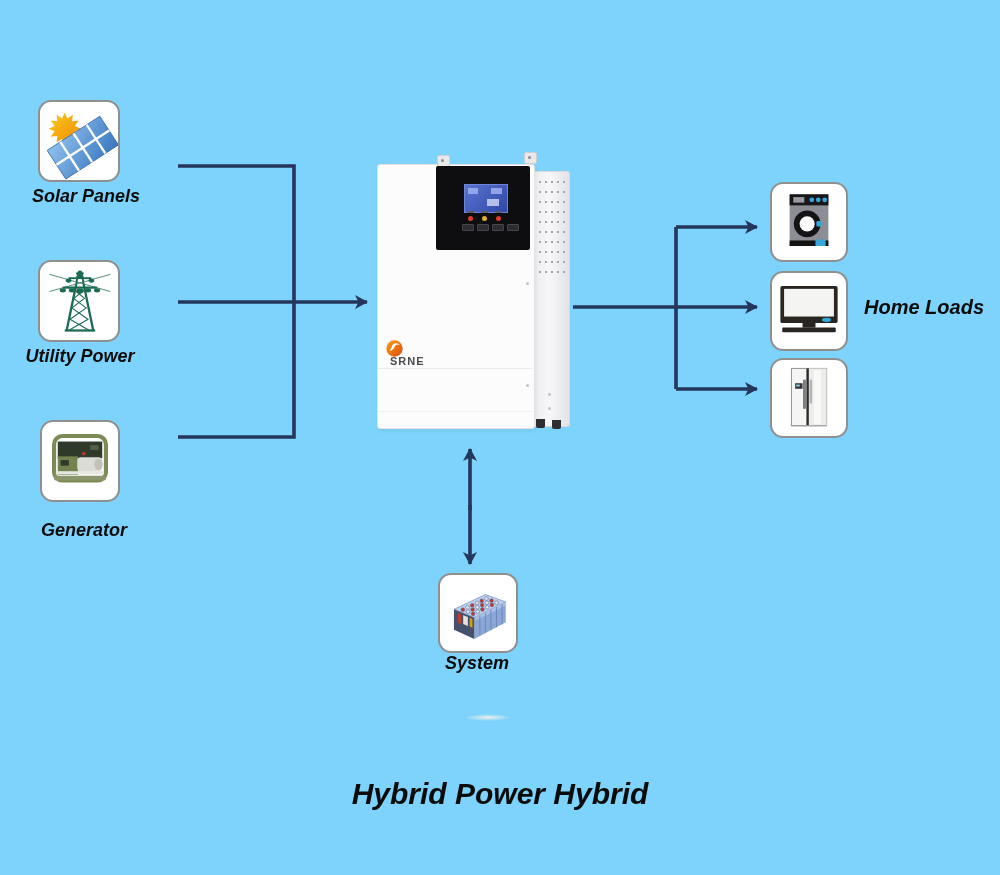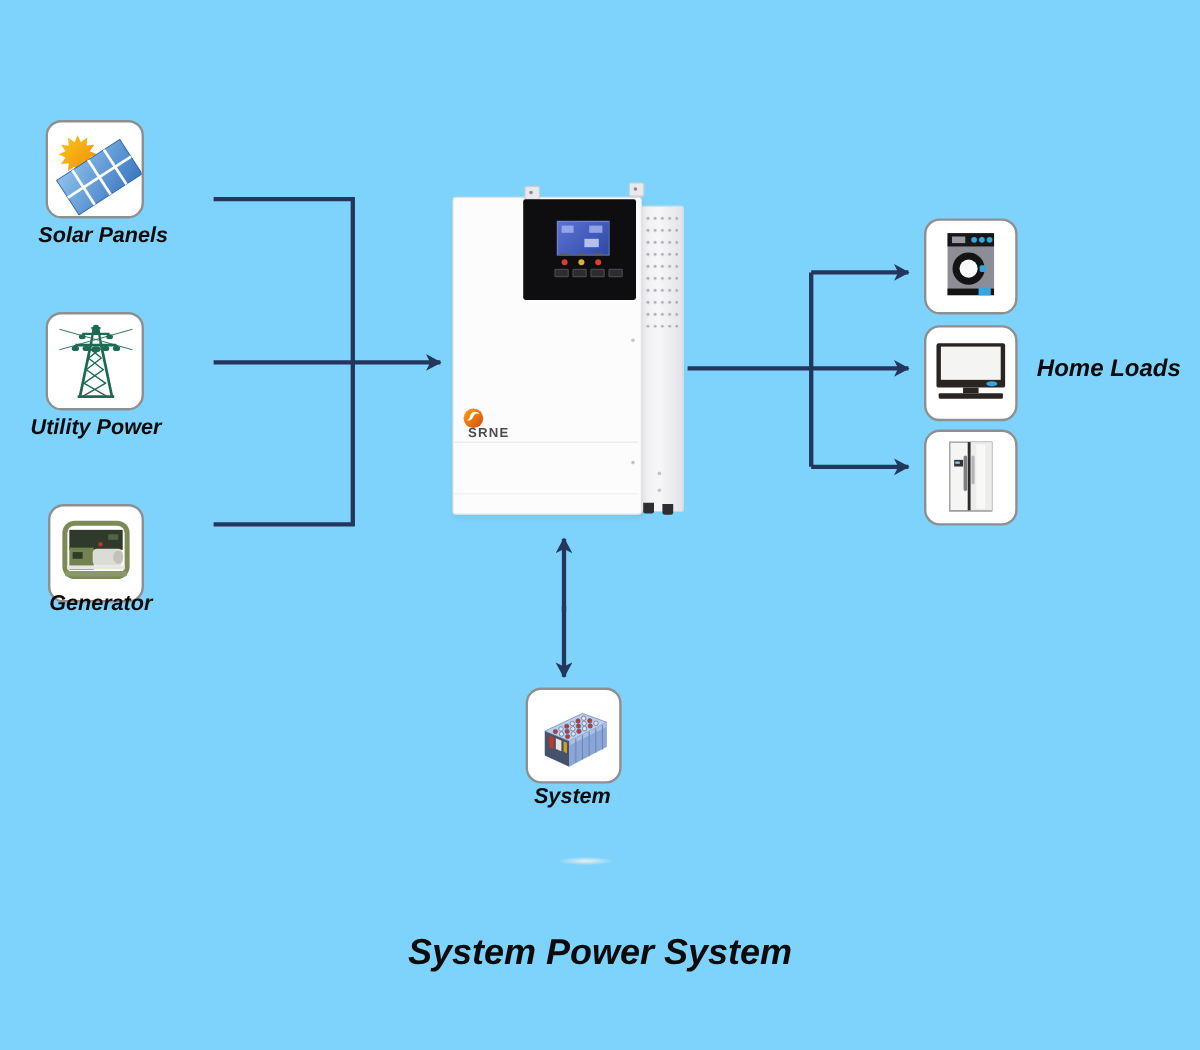--- a/index.html
+++ b/index.html
@@ -122,21 +122,21 @@
       <rect x="17" y="36" width="22" height="20" fill="#73824e"></rect>
       <rect x="20" y="40" width="9" height="6" fill="#2f3a2a"></rect>
       <rect x="38" y="37" width="27" height="15" rx="4" fill="#dcdcd6"></rect>
       <ellipse cx="61" cy="44.5" rx="4.5" ry="6" fill="#c2c2ba"></ellipse>
       <circle cx="45" cy="33" r="2" fill="#b23a2a"></circle>
       <rect x="52" y="24" width="9" height="5" fill="#56614a"></rect>
       <rect x="15" y="52" width="52" height="3.5" fill="#e7e7e1"></rect>
       <rect x="13" y="57" width="56" height="5" rx="2" fill="#8a976a"></rect>
     </svg>
   </div>
-  <div class="lbl" style="left:4px;top:492px;width:160px;">Generator</div>
+  <div class="lbl" style="left:4px;top:520px;width:160px;">Generator</div>
 
   <div class="inv" id="inv-side"></div>
   <div class="inv" id="inv-vents"></div>
   <div class="inv" id="inv-front"></div>
   <div class="tab" style="left:437px;top:155px;">
       <i></i>
     </div>
   <div class="tab" style="left:524px;top:152px;">
       <i></i>
     </div>
@@ -249,15 +249,15 @@
       </g>
       <polygon points="18,40 22,41.6 22,52 18,50.4" fill="#c0392b"></polygon>
       <polygon points="24,42.4 29,44.4 29,54 24,52" fill="#e8e4da"></polygon>
       <polygon points="31,45.2 34,46.4 34,56 31,54.6" fill="#d4a017"></polygon>
     </svg>
   </div>
   <div class="lbl" style="left:397px;top:653px;width:160px;">System</div>
 
   <div id="faint-artifact"></div>
 
-  <div id="page-title">System Power System</div>
+  <div id="page-title">Hybrid Power Hybrid</div>
 
 </div>
 
 </body></html>

